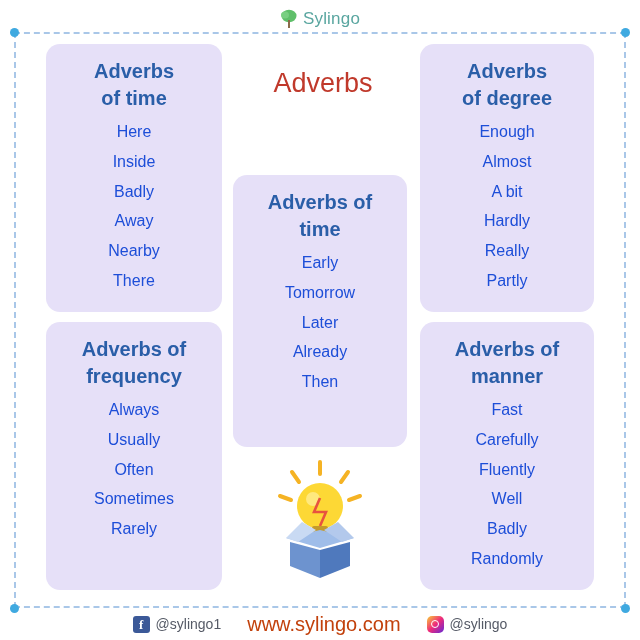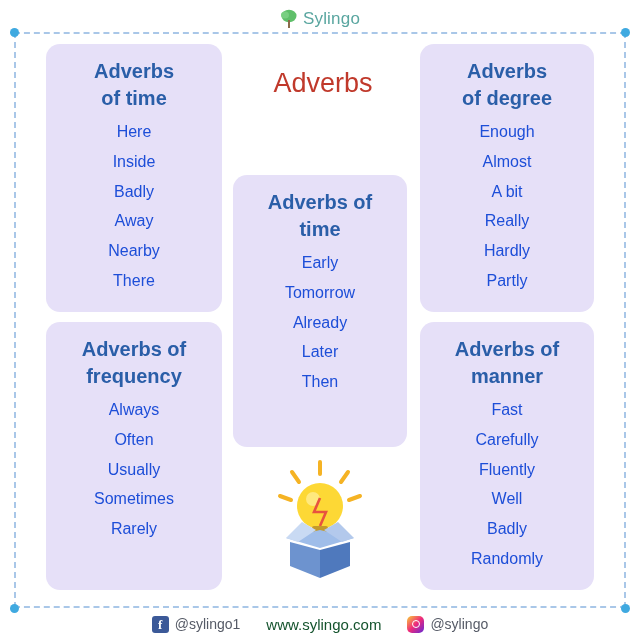--- a/index.html
+++ b/index.html
@@ -182,22 +182,22 @@
     position: absolute;
     left: 4.5px;
     top: 4.5px;
     width: 8px;
     height: 8px;
     border: 1.6px solid #fff;
     border-radius: 50%;
     box-sizing: border-box;
   }
   .site {
-    font-size: 15px;
-    color: #14532d;
+    font-size: 20px;
+    color: #c2410c;
   }
 </style>
 </head>
 <body>
 
 <div class="page">
 
   <div class="brand">
     <span class="brand-tree">
       <svg width="18" height="20" viewBox="0 0 18 20">
@@ -243,49 +243,49 @@
 
   <div class="card" id="card-degree">
     <div class="card-title">
       <div>Adverbs</div>
       <div>of degree</div>
     </div>
     <ul class="card-list">
       <li>Enough</li>
       <li>Almost</li>
       <li>A bit</li>
+      <li>Hardly</li>
       <li>Really</li>
-      <li>Hardly</li>
       <li>Partly</li>
     </ul>
   </div>
 
   <div class="card" id="card-time">
     <div class="card-title">
       <div>Adverbs of</div>
       <div>time</div>
     </div>
     <ul class="card-list">
       <li>Early</li>
       <li>Tomorrow</li>
+      <li>Later</li>
       <li>Already</li>
-      <li>Later</li>
       <li>Then</li>
     </ul>
   </div>
 
   <div class="card" id="card-frequency">
     <div class="card-title">
       <div>Adverbs of</div>
       <div>frequency</div>
     </div>
     <ul class="card-list">
       <li>Always</li>
+      <li>Usually</li>
       <li>Often</li>
-      <li>Usually</li>
       <li>Sometimes</li>
       <li>Rarely</li>
     </ul>
   </div>
 
   <div class="card" id="card-manner">
     <div class="card-title">
       <div>Adverbs of</div>
       <div>manner</div>
     </div>

